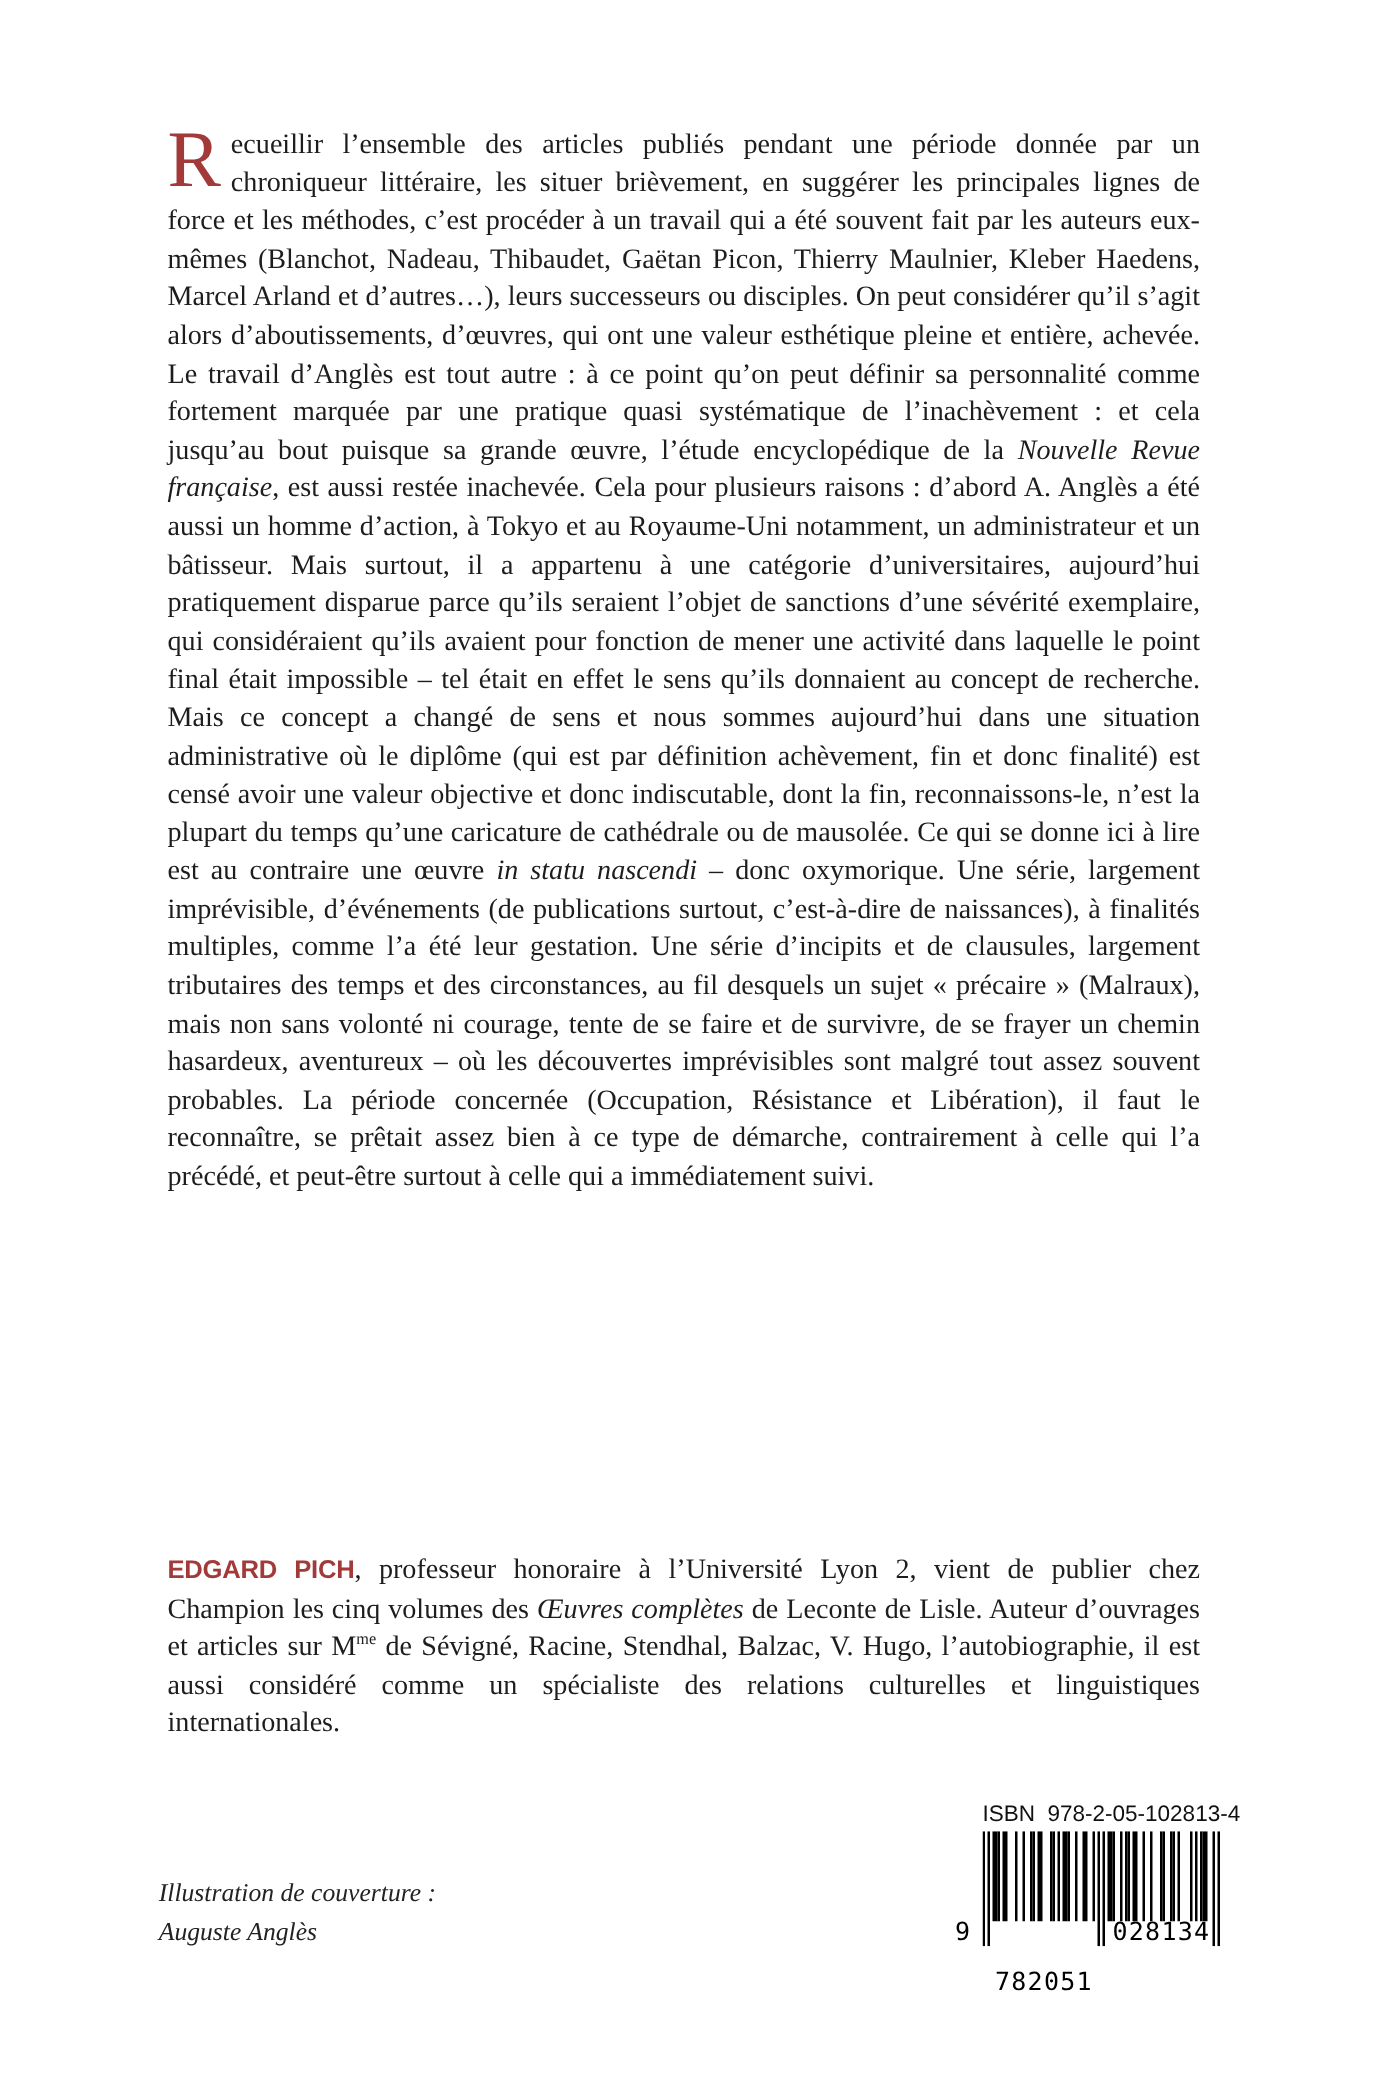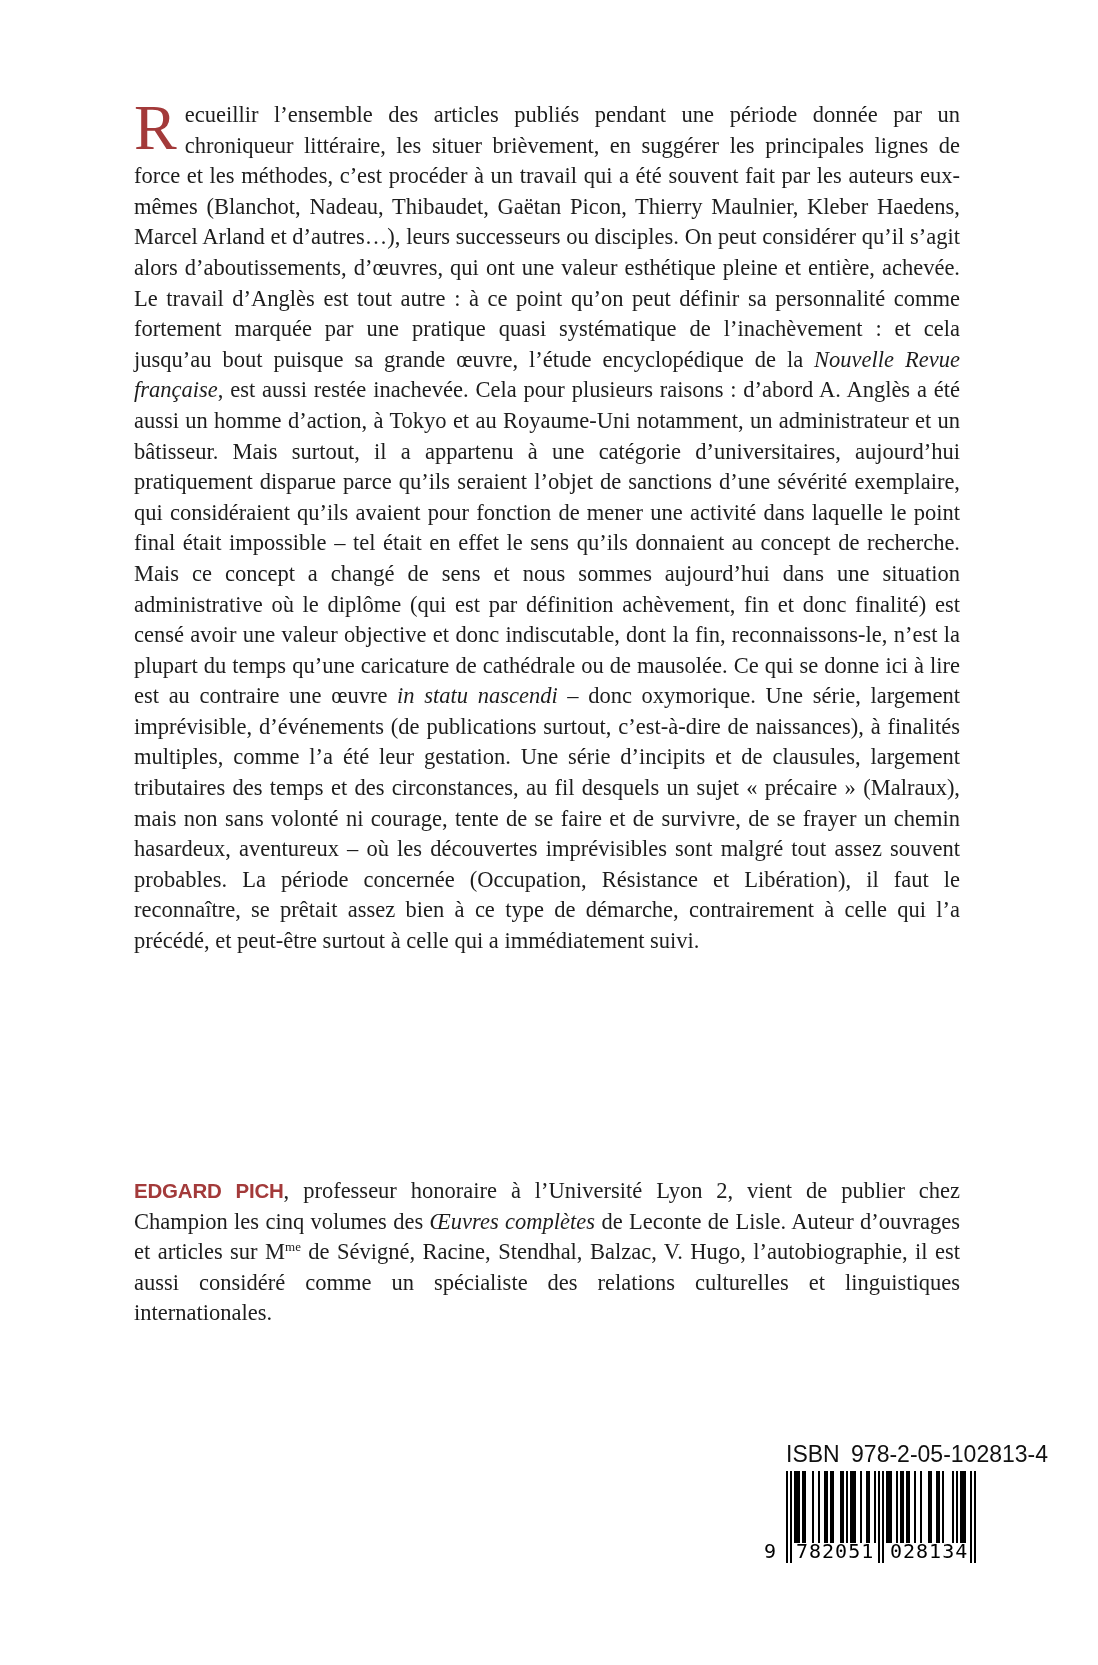--- a/index.html
+++ b/index.html
@@ -39,21 +39,21 @@
     font-size: 64px;
     line-height: 50px;
     height: 57px;
     color: var(--accent);
     margin: 3px 8px 0 0;
     font-weight: 400;
   }
   .bio-paragraph {
     position: absolute;
     left: 134px;
-    top: 1176px;
+    top: 1240px;
     width: 826px;
     font-size: 22.5px;
     line-height: 30.6px;
     text-align: justify;
     hyphens: none;
     margin: 0;
   }
   .author-name {
     font-family: "Liberation Sans", sans-serif;
     font-weight: 700;
@@ -83,21 +83,21 @@
     position: absolute;
     left: 762px;
     top: 1441px;
     width: 220px;
   }
   .isbn-label {
     margin-left: 24px;
     width: 190px;
     text-align: center;
     font-family: "Liberation Sans", sans-serif;
-    font-size: 23px;
+    font-size: 18px;
     word-spacing: 5px;
     color: #101010;
     white-space: nowrap;
   }
   .barcode-wrap {
     position: relative;
     margin-left: 24px;
     margin-top: 3px;
     width: 190px;
     height: 112px;
@@ -110,21 +110,21 @@
   .barcode-wrap svg rect { fill: #000000; }
   .bc-digit {
     position: absolute;
     top: 68px;
     font-family: "DejaVu Sans Mono", monospace;
     font-size: 20px;
     color: #000000;
     white-space: nowrap;
   }
   .bc-first { left: -22px; }
-  .bc-g1 { left: 10px;  width: 78px;  text-align: left; letter-spacing: 1px; }
+  .bc-g1 { left: 10px;  width: 78px;  text-align: left; letter-spacing: 1px; margin-top: 40px; }
   .bc-g2 { left: 104px; width: 78px;  text-align: right; letter-spacing: 1px; }
 </style>
 </head>
 <body>
 
 <div class="page">
 
   <p class="main-paragraph"><span class="drop-cap">R</span><span>ecueillir l’ensemble des articles publiés pendant une période donnée par un chroniqueur littéraire, les situer brièvement, en suggérer les principales lignes de force et les méthodes, c’est procéder à un travail qui a été souvent fait par les auteurs eux-mêmes (Blanchot, Nadeau, Thibaudet, Gaëtan Picon, Thierry Maulnier, Kleber Haedens, Marcel Arland et d’autres…), leurs successeurs ou disciples. On peut considérer qu’il s’agit alors d’aboutissements, d’œuvres, qui ont une valeur esthétique pleine et entière, achevée. Le travail d’Anglès est tout autre : à ce point qu’on peut définir sa personnalité comme fortement marquée par une pratique quasi systématique de l’inachèvement : et cela jusqu’au bout puisque sa grande œuvre, l’étude encyclopédique de la </span><em>Nouvelle Revue française</em><span>, est aussi restée inachevée. Cela pour plusieurs raisons : d’abord A. Anglès a été aussi un homme d’action, à Tokyo et au Royaume-Uni notamment, un administrateur et un bâtisseur. Mais surtout, il a appartenu à une catégorie d’universitaires, aujourd’hui pratiquement disparue parce qu’ils seraient l’objet de sanctions d’une sévérité exemplaire, qui considéraient qu’ils avaient pour fonction de mener une activité dans laquelle le point final était impossible – tel était en effet le sens qu’ils donnaient au concept de recherche. Mais ce concept a changé de sens et nous sommes aujourd’hui dans une situation administrative où le diplôme (qui est par définition achèvement, fin et donc finalité) est censé avoir une valeur objective et donc indiscutable, dont la fin, reconnaissons-le, n’est la plupart du temps qu’une caricature de cathédrale ou de mausolée. Ce qui se donne ici à lire est au contraire une œuvre </span><em>in statu nascendi</em><span> – donc oxymorique. Une série, largement imprévisible, d’événements (de publications surtout, c’est-à-dire de naissances), à finalités multiples, comme l’a été leur gestation. Une série d’incipits et de clausules, largement tributaires des temps et des circonstances, au fil desquels un sujet « précaire » (Malraux), mais non sans volonté ni courage, tente de se faire et de survivre, de se frayer un chemin hasardeux, aventureux – où les découvertes imprévisibles sont malgré tout assez souvent probables. La période concernée (Occupation, Résistance et Libération), il faut le reconnaître, se prêtait assez bien à ce type de démarche, contrairement à celle qui l’a précédé, et peut-être surtout à celle qui a immédiatement suivi.</span></p>
 
   <p class="bio-paragraph"><strong class="author-name">EDGARD PICH</strong><span>, professeur honoraire à l’Université Lyon 2, vient de publier chez Champion les cinq volumes des </span><em>Œuvres complètes</em><span> de Leconte de Lisle. Auteur d’ouvrages et articles sur M</span><sup>me</sup><span> de Sévigné, Racine, Stendhal, Balzac, V. Hugo, l’autobiographie, il est aussi considéré comme un spécialiste des relations culturelles et linguistiques internationales.</span></p>
@@ -180,14 +180,18 @@
           <rect x="178" y="0" width="2" height="72"></rect>
           <rect x="184" y="0" width="2" height="92"></rect>
           <rect x="188" y="0" width="2" height="92"></rect>
         </svg>
       <span class="bc-digit bc-first">9</span>
       <span class="bc-digit bc-g1">782051</span>
       <span class="bc-digit bc-g2">028134</span>
     </div>
   </div>
 
+  <div class="credit">
+    <div>Illustration de couverture :</div>
+    <div>Auguste Anglès</div>
+  </div>
 
 </div>
 
 </body></html>

